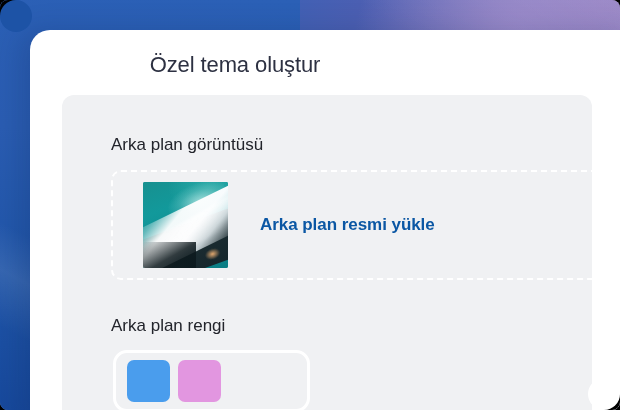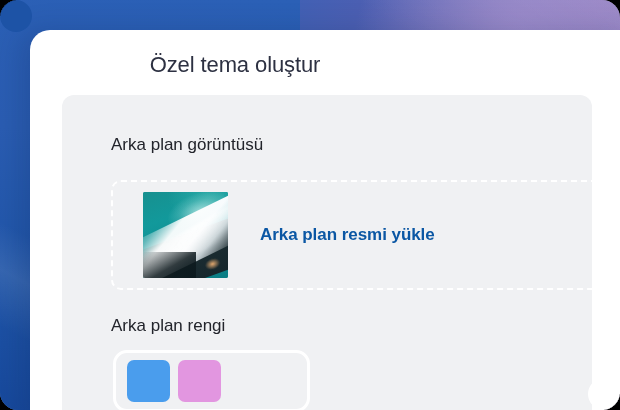--- a/index.html
+++ b/index.html
@@ -10,21 +10,21 @@
     overflow: hidden;
     background: #000;
     font-family: "Liberation Sans", sans-serif;
   }
 
   #screen {
     position: relative;
     width: 620px;
     height: 410px;
     overflow: hidden;
-    border-radius: 18px;
+    border-radius: 8px;
     background: #737373;
   }
 
   
   .wallpaper {
     position: absolute;
     inset: 0;
     background:
       linear-gradient(108deg, #2a5fb4 0%, #2f63b8 22%, #4b5fb2 48%, #7470b5 66%, #8a78bd 80%, #9b86c6 100%);
   }
@@ -95,21 +95,21 @@
     font-size: 17px;
     color: #22242b;
   }
   .label-bg-image { left: 49px; top: 40px; }
   .label-bg-color { left: 49px; top: 221px; }
 
   
   .dropzone {
     position: absolute;
     left: 49px;
-    top: 85px;
+    top: 75px;
     width: 492px;
     height: 110px;
     border: 2px dashed #ffffff;
     border-radius: 10px;
     display: flex;
     align-items: center;
   }
 
   .thumb {
     position: relative;

